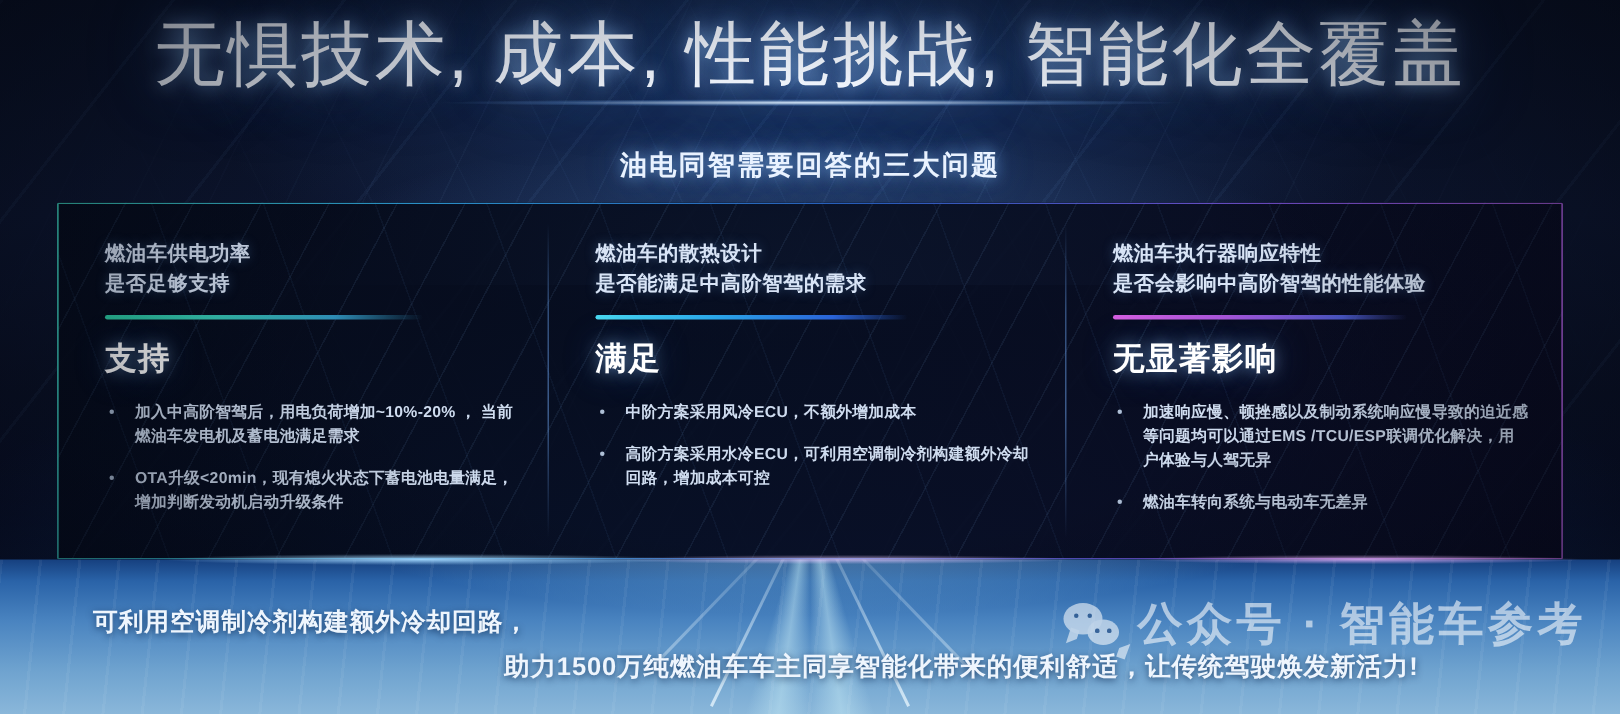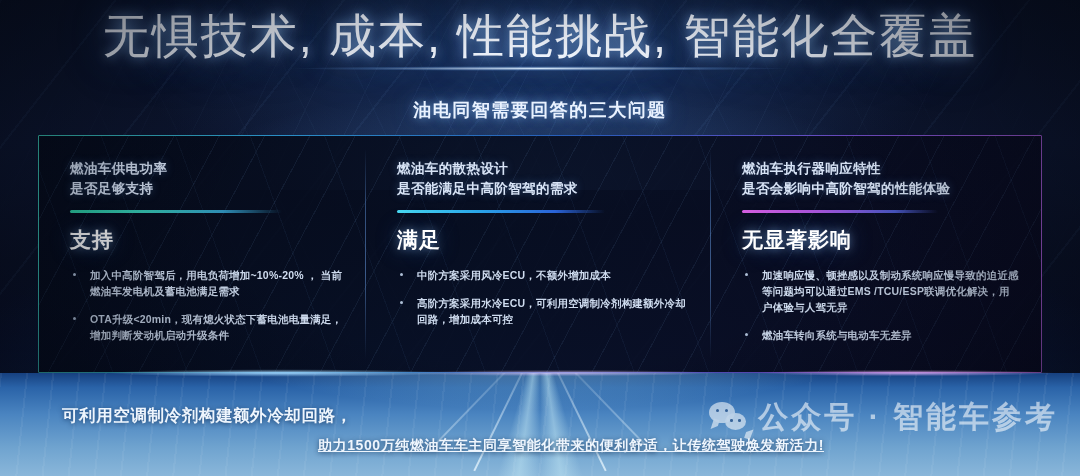--- a/index.html
+++ b/index.html
@@ -115,21 +115,21 @@
       repeating-linear-gradient(96deg, rgba(255,255,255,.05) 0px, rgba(255,255,255,.05) 2px, rgba(0,0,0,0) 2px, rgba(0,0,0,0) 26px);}
   .horizon-glow{position:absolute;left:0;right:0;top:368px;height:10px;pointer-events:none;
     background:
       radial-gradient(ellipse 230px 5px at 26% 50%, rgba(160,215,255,.95), rgba(80,150,230,0) 75%),
       radial-gradient(ellipse 200px 4px at 52% 50%, rgba(230,200,255,.7), rgba(130,100,220,0) 78%),
       radial-gradient(ellipse 190px 4px at 84% 50%, rgba(235,180,255,.8), rgba(160,90,210,0) 78%);}
 
   .caption{position:absolute;color:#eef5fd;font-weight:700;letter-spacing:.6px;
     text-shadow:0 1px 5px rgba(12,40,80,.75);}
   .caption.line1{left:62px;top:404px;font-size:16.5px;line-height:22px;}
-  .caption.line2{left:318px;top:434px;font-size:14px;line-height:22px;text-decoration:underline;}
+  .caption.line2{left:336px;top:434px;font-size:17px;line-height:22px;}
 
   
   .wm{position:absolute;right:22px;top:400px;display:flex;align-items:center;gap:9px;
       pointer-events:none;opacity:.62;text-align:center;}
   .wm .wx{position:relative;width:40px;height:30px;flex:none;}
   .wm .wx .b1,.wm .wx .b2{position:absolute;border-radius:50%;background:rgba(255,255,255,.9);}
   .wm .wx .b1{width:26px;height:21px;left:0;top:0;}
   .wm .wx .b2{width:21px;height:17px;left:16px;top:11px;}
   .wm .wx .t1,.wm .wx .t2{position:absolute;width:6px;height:6px;border-left:6px solid rgba(255,255,255,.9);
       border-bottom:5px solid transparent;}

